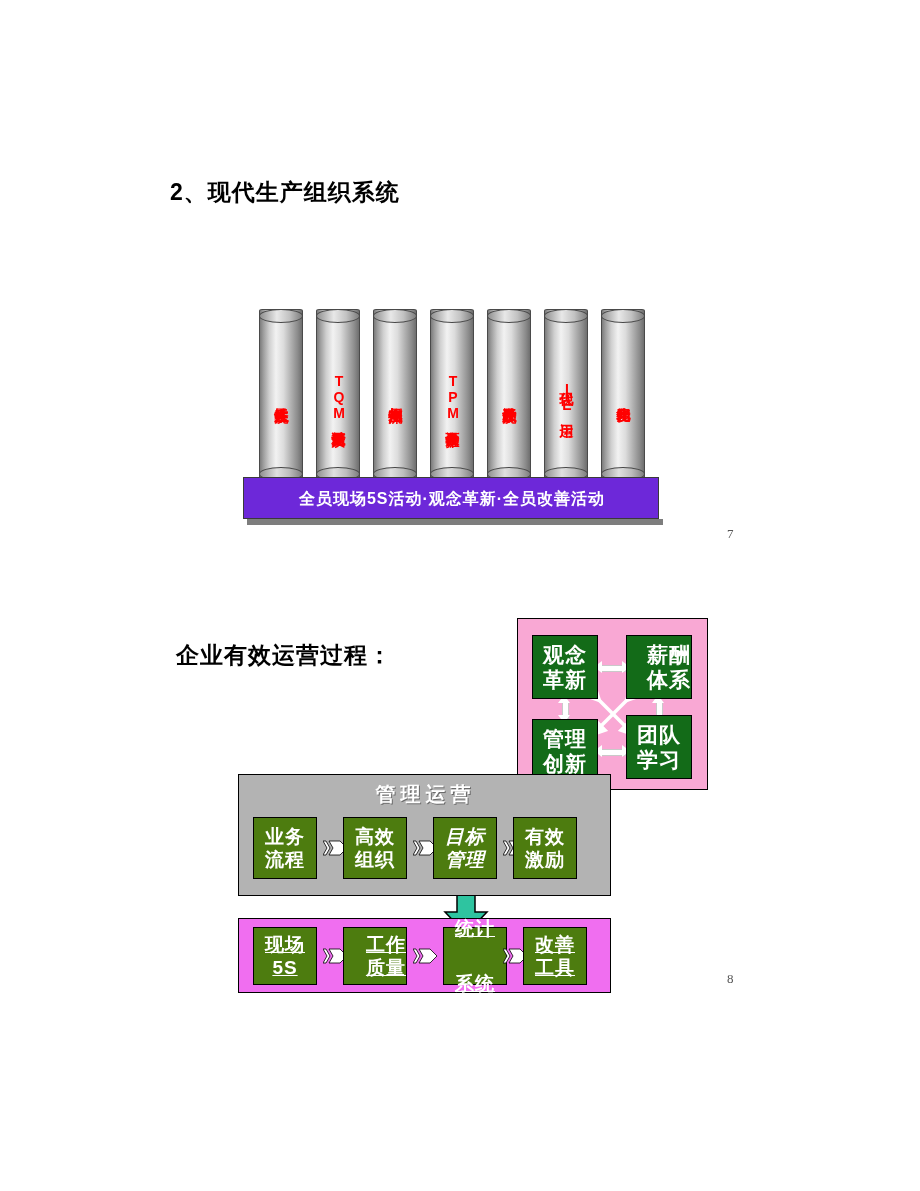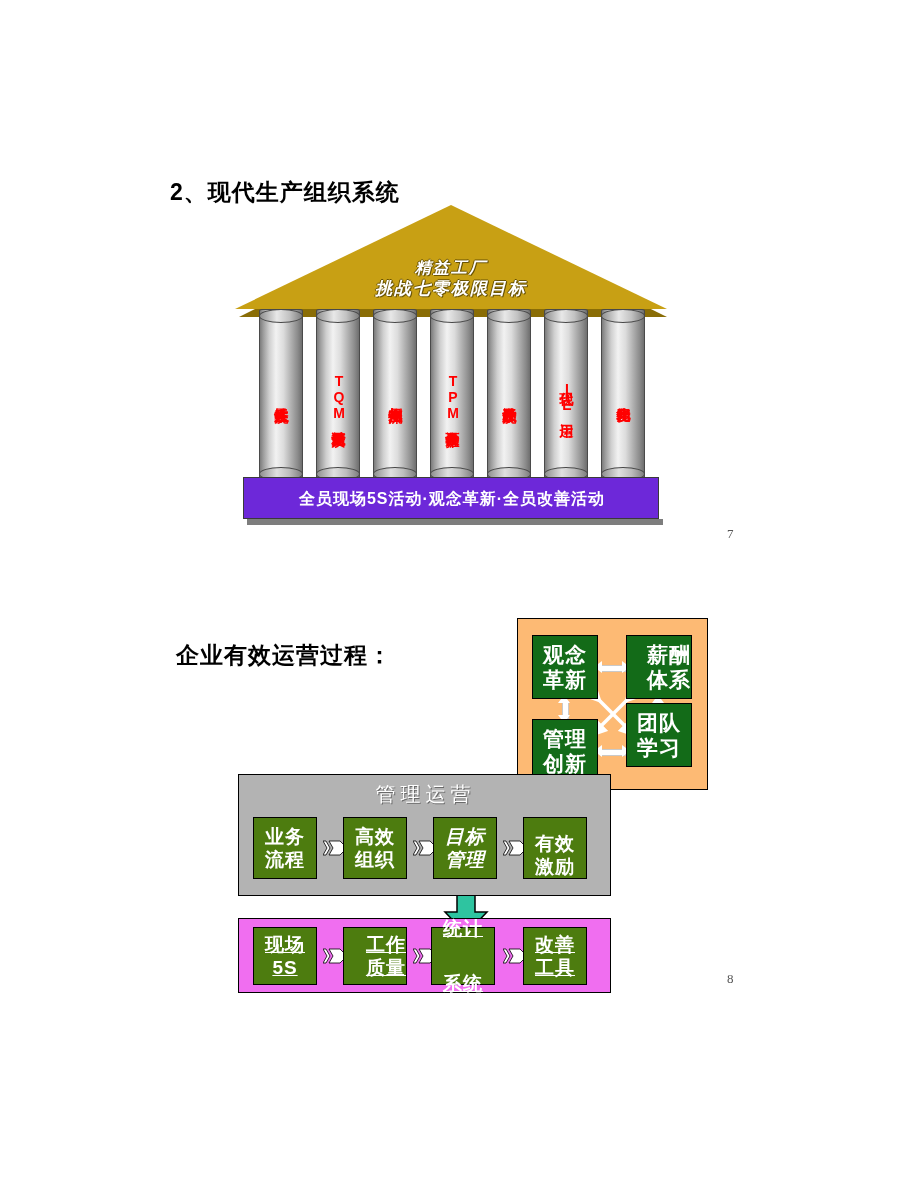--- a/index.html
+++ b/index.html
@@ -201,21 +201,21 @@
     height: 375px;
   }
 
   
   #green-panel {
     position: absolute;
     left: 279px;
     top: 0px;
     width: 191px;
     height: 172px;
-    background: #fdba74;
+    background: #f9a8d4;
     border: 1px solid #000000;
     box-sizing: border-box;
   }
   .gbox {
     position: absolute;
     background: #136b18;
     border: 1px solid #000000;
     box-sizing: border-box;
     color: #ffffff;
     font-size: 21px;
@@ -224,21 +224,21 @@
     text-align: center;
     display: flex;
     flex-direction: column;
     align-items: center;
     justify-content: center;
     letter-spacing: 1px;
   }
   #gbox-tl { left: 14px;  top: 16px;  width: 66px; height: 64px; }
   #gbox-tr { left: 108px; top: 16px;  width: 66px; height: 64px; align-items: flex-end; }
   #gbox-bl { left: 14px;  top: 100px; width: 66px; height: 64px; }
-  #gbox-br { left: 108px; top: 84px; width: 66px; height: 64px; }
+  #gbox-br { left: 108px; top: 96px; width: 66px; height: 64px; }
 
   
   .warrow {
     position: absolute;
     background: #ffffff;
     border: 1px solid #c9c9c9;
   }
   #warrow-h-top { left: 82px; top: 46px; width: 24px; height: 5px; }
   #warrow-h-bot { left: 82px; top: 130px; width: 24px; height: 5px; }
   #warrow-v-left { left: 44px; top: 82px; width: 5px; height: 16px; }
@@ -269,21 +269,21 @@
     box-sizing: border-box;
   }
   #gray-title {
     position: absolute;
     left: 0;
     top: 6px;
     width: 373px;
     text-align: center;
     color: #ffffff;
     font-size: 20px;
-    font-weight: normal;
+    font-weight: bold;
     font-family: "Liberation Serif", "DejaVu Serif", serif;
     letter-spacing: 5px;
     text-shadow: 1px 1px 0 #6a6a6a;
   }
 
   
   #pink-panel {
     position: absolute;
     left: 0px;
     top: 300px;
@@ -325,28 +325,20 @@
   
   .teal-arrow { position: absolute; }
 </style>
 </head>
 <body>
 
 <div class="heading" id="heading-1">2、现代生产组织系统</div>
 
 <div id="temple">
 
-  <div id="roof-wrap">
-    <div id="roof-shadow"></div>
-    <div id="roof-main"></div>
-    <div id="roof-text">
-      <div class="roof-line1">精益工厂</div>
-      <div class="roof-line2">挑战七零极限目标</div>
-    </div>
-  </div>
 
   <div id="pillars">
     <div class="pillar">
       <div class="pillar-label">柔性生产系统</div>
     </div>
     <div class="pillar">
       <div class="pillar-label">TQM精益质量保证</div>
     </div>
     <div class="pillar">
       <div class="pillar-label">生产与物流规划</div>
@@ -454,21 +446,21 @@
 
     <div class="fbox" style="left:194px;font-style:italic;">
       <span>目标</span>
       <span>管理</span>
     </div>
     <svg class="chev" style="left:264px; top:64px;" viewBox="0 0 26 18">
       <polygon points="0,2 3,2 7,9 3,16 0,16 4,9" fill="#ffffff" stroke="#000000" stroke-width="0.8"></polygon>
       <polygon points="6,2 17,2 24,9 17,16 6,16 10,9" fill="#ffffff" stroke="#000000" stroke-width="0.8"></polygon>
     </svg>
 
-    <div class="fbox" style="left:284px;justify-content:flex-end;">
+    <div class="fbox" style="left:274px;">
       <span>有效</span>
       <span>激励</span>
     </div>
   </div>
 
   <div id="pink-panel" class="row-pink">
     <div class="fbox" style="left:14px;">
       <span>现场</span>
       <span>5S</span>
     </div>
@@ -479,21 +471,21 @@
 
     <div class="fbox" style="left:104px;padding-left:22px;">
       <span>工作</span>
       <span>质量</span>
     </div>
     <svg class="chev" style="left:174px; top:28px;" viewBox="0 0 26 18">
       <polygon points="0,2 3,2 7,9 3,16 0,16 4,9" fill="#ffffff" stroke="#000000" stroke-width="0.8"></polygon>
       <polygon points="6,2 17,2 24,9 17,16 6,16 10,9" fill="#ffffff" stroke="#000000" stroke-width="0.8"></polygon>
     </svg>
 
-    <div class="fbox" style="left:192px;gap:32px;">
+    <div class="fbox" style="left:204px;gap:32px;">
       <span>统计</span>
       <span>系统</span>
     </div>
     <svg class="chev" style="left:264px; top:28px;" viewBox="0 0 26 18">
       <polygon points="0,2 3,2 7,9 3,16 0,16 4,9" fill="#ffffff" stroke="#000000" stroke-width="0.8"></polygon>
       <polygon points="6,2 17,2 24,9 17,16 6,16 10,9" fill="#ffffff" stroke="#000000" stroke-width="0.8"></polygon>
     </svg>
 
     <div class="fbox" style="left:284px;">
       <span>改善</span>

